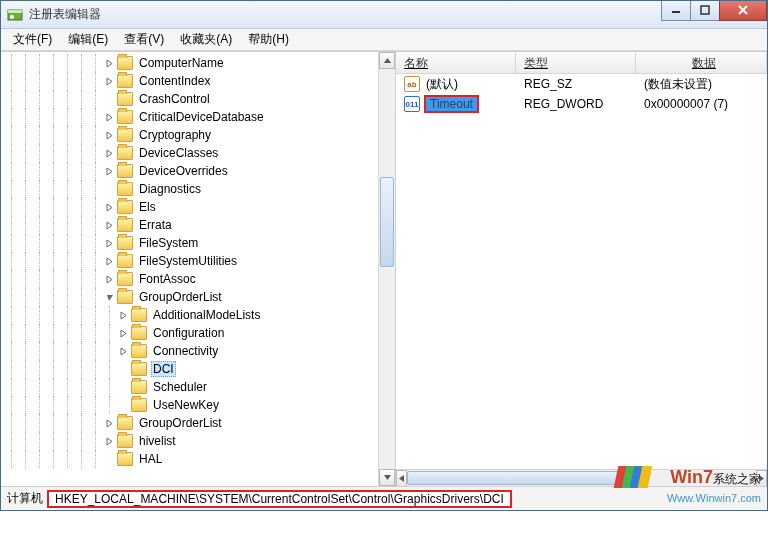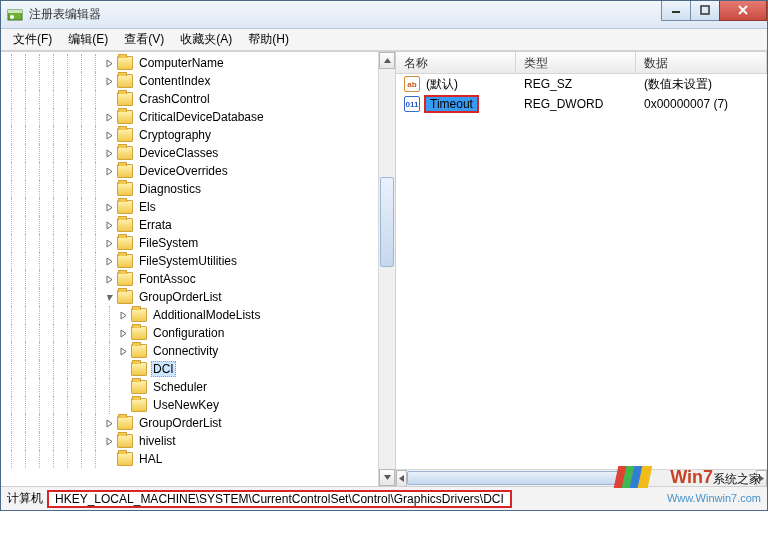--- a/index.html
+++ b/index.html
@@ -37,32 +37,32 @@
 .node-label { padding: 0 2px; }
 .node-label.selected { background:#cde6ff; border:1px dotted #6aa1d8; padding:0 1px;}
 
 
 .vscroll { position:absolute; right:0; top:0; bottom:0; width:17px; background:#f0f0f0; border-left:1px solid #d6d6d6; display:flex; flex-direction:column;}
 .sbtn { height:17px; background:linear-gradient(#fdfdfd,#e6e6e6); border:1px solid #b8b8b8; display:flex;align-items:center;justify-content:center;}
 .strack{flex:1;position:relative;}
 .sthumb{position:absolute;left:1px;right:1px;background:linear-gradient(#eaf1fb,#c6d7ee);border:1px solid #9db6d4;border-radius:2px;}
 
 
-.list-header { height:22px; display:flex; background:linear-gradient(#fdfdfd,#ebebeb); border-bottom:1px solid #d6d6d6;}
+.list-header { height:22px; display:flex; background:linear-gradient(#fdfdfd,#ebebeb); border-bottom:1px solid #d6d6d6;text-decoration:underline;}
 .col { border-right:1px solid #d6d6d6; padding:3px 8px; color:#333;}
-.col.name{width:120px;} .col.type{width:120px;} .col.data{flex:1;}
+.col.name{width:120px;} .col.type{width:120px;} .col.data{flex:1;margin-left:48px;}
 .list-body{flex:1;position:relative;}
 .list-row{display:flex;align-items:center;height:20px;}
 .cell{padding:0 8px;display:flex;align-items:center;}
 .cell.name{width:120px;} .cell.type{width:120px;text-align:center;} .cell.data{flex:1;}
 .valicon{width:16px;height:16px;margin-right:4px;border:1px solid; border-radius:2px; display:flex;align-items:center;justify-content:center;font-size:8px;font-weight:bold;}
 .valicon.sz{border-color:#d48a3a;color:#c45a1a;background:#fff;}
 .valicon.dw{border-color:#3a6ad4;color:#2a55c4;background:#fff;}
 .val-label{padding:0 2px;}
-.val-label.hl{background:#3a9bf5;color:#000000;border:2px solid #d62626;padding:0 4px;}
+.val-label.hl{background:#3a9bf5;color:#404040;border:2px solid #d62626;padding:0 4px;}
 
 .hscroll{height:17px;background:#f0f0f0;border-top:1px solid #d6d6d6;display:flex;}
 .hstrack{flex:1;position:relative;}
 .hthumb{position:absolute;top:1px;bottom:1px;background:linear-gradient(#eaf1fb,#c6d7ee);border:1px solid #9db6d4;border-radius:2px;}
 
 
 .statusbar{height:24px;border-top:1px solid #cfcfcf;background:#f4f4f4;display:flex;align-items:center;padding:0 6px;position:relative;}
 .statusbar .lbl{margin-right:4px;}
 .statusbar .path{border:2px solid #d62626;padding:0 6px;background:#fff;}
 

